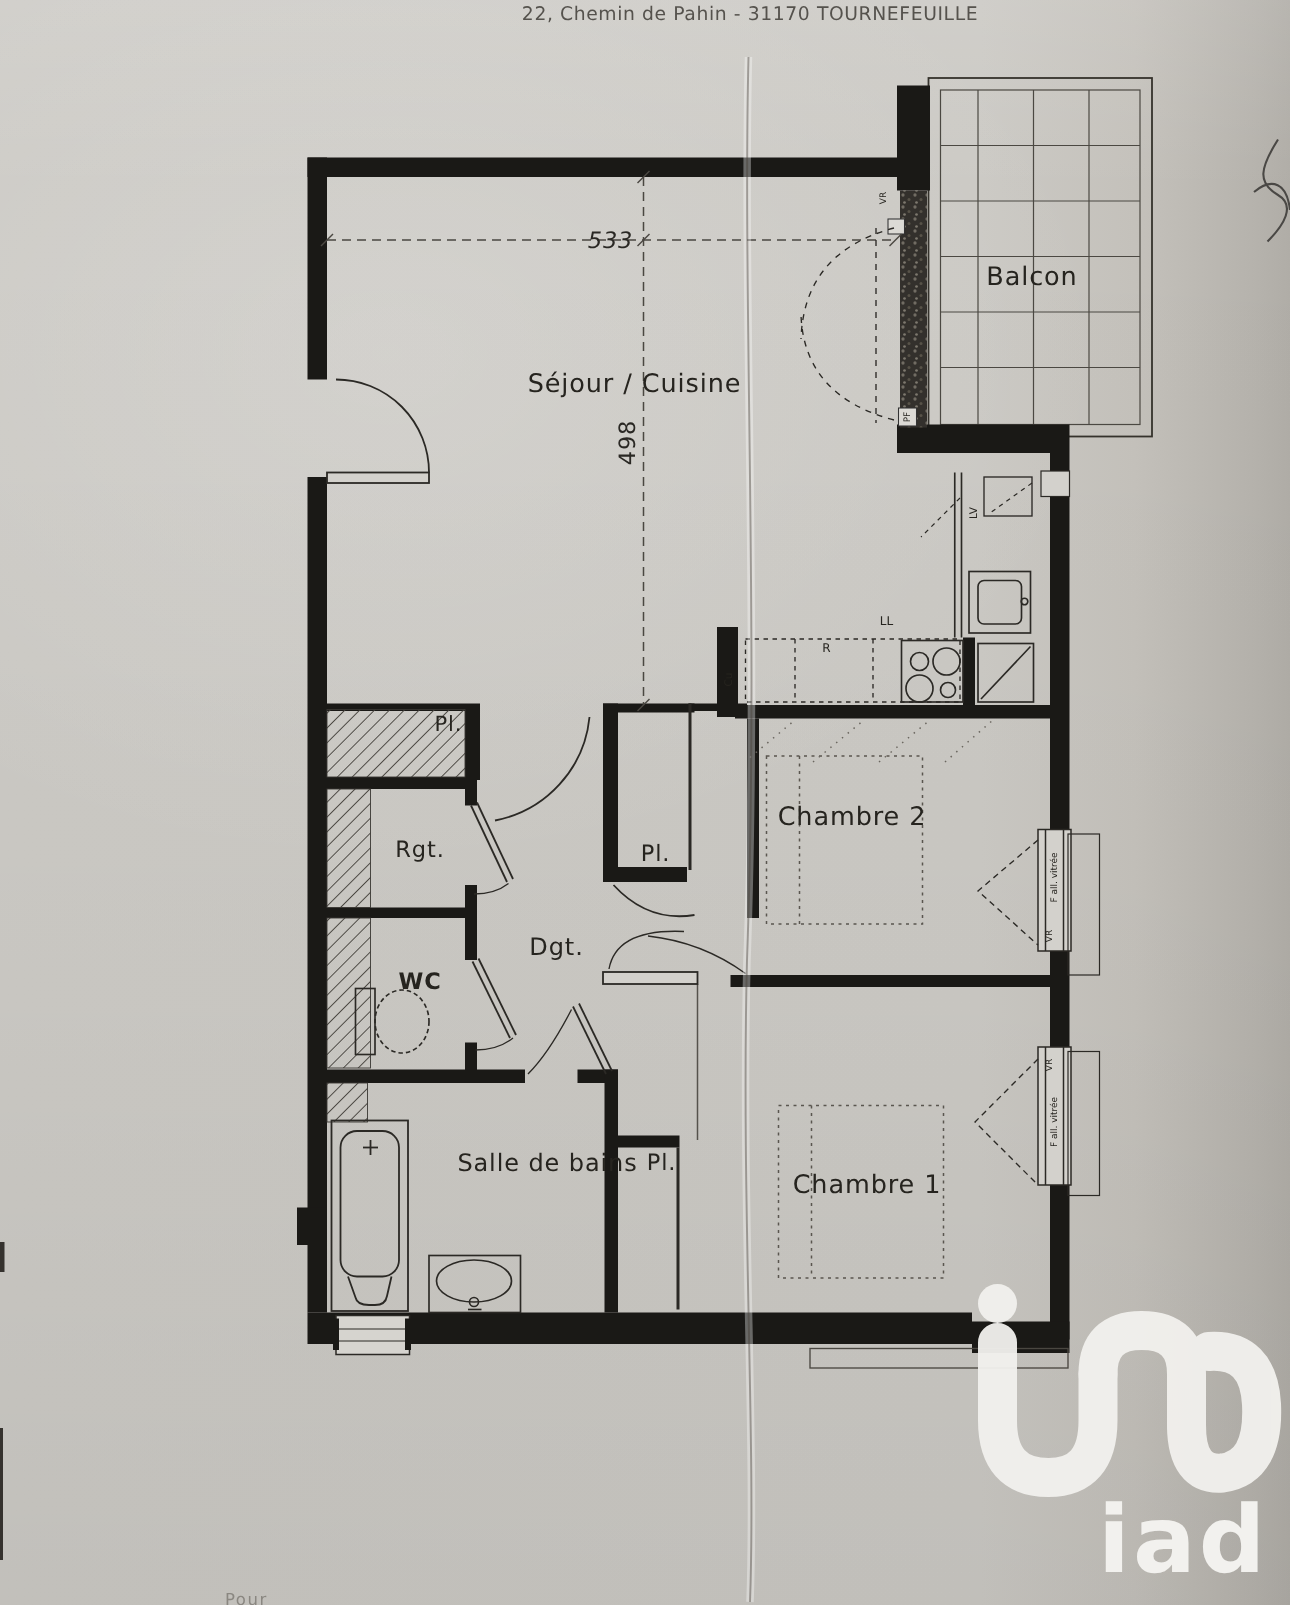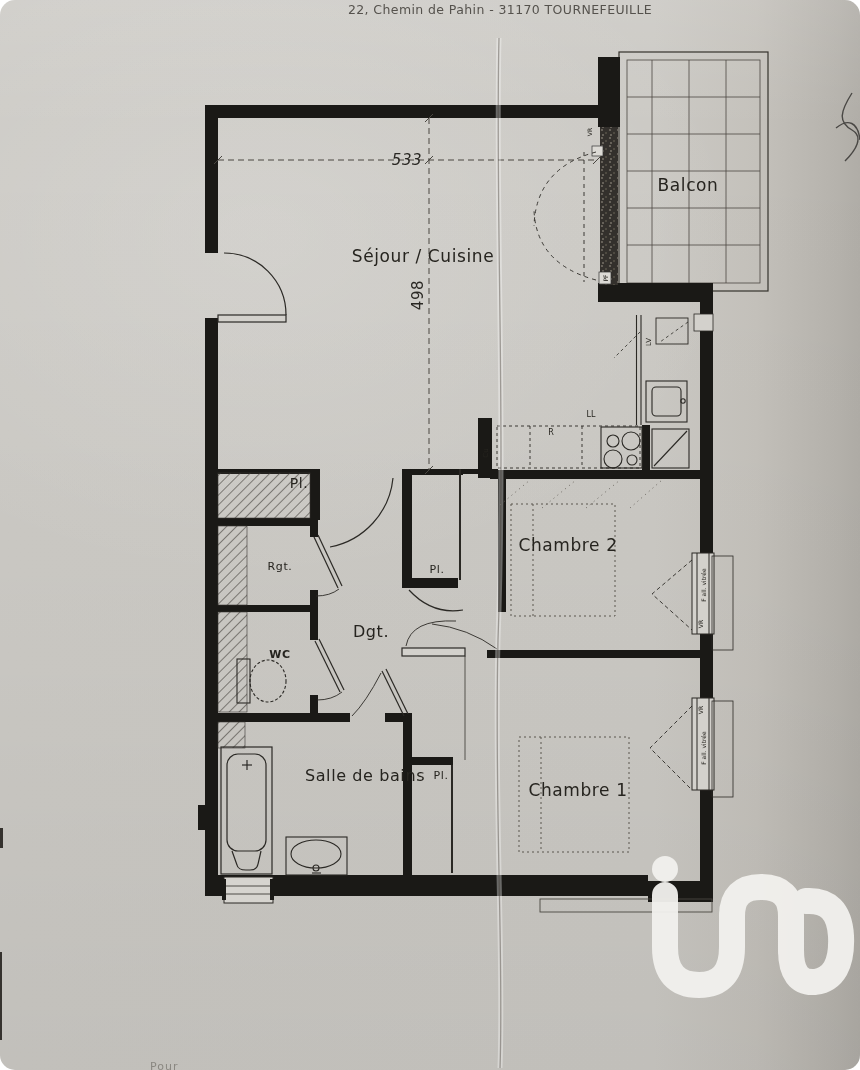--- a/index.html
+++ b/index.html
@@ -3,24 +3,23 @@
 <meta charset="utf-8">
 <style>
   html,body{margin:0;padding:0;}
   #photo{
     position:relative;width:860px;height:1070px;overflow:hidden;
     background:
       radial-gradient(ellipse 700px 500px at 30% 22%, rgba(255,255,255,0.16), rgba(255,255,255,0) 70%),
       linear-gradient(180deg, rgba(255,255,255,0.10) 0%, rgba(255,255,255,0) 12%, rgba(0,0,0,0.02) 60%, rgba(0,0,0,0.05) 100%),
       linear-gradient(90deg, #cccac5 0%, #cbc9c4 76%, #c4c1bb 88%, #b6b3ad 97%, #b0ada7 100%);
     font-family:"DejaVu Sans", sans-serif;
-    border-radius:15px;
   }
   .lbl{position:absolute;color:#26241f;white-space:nowrap;transform:translate(-50%,-50%);letter-spacing:0.6px;}
-  .f17{font-size:17px;} .f16{font-size:16px;} .f15{font-size:11px;} .f14{font-size:14px;}
+  .f17{font-size:17px;} .f16{font-size:16px;} .f15{font-size:15px;} .f14{font-size:14px;}
   .f12{font-size:12.5px;color:#55524d;letter-spacing:0.4px;}
   .f8{font-size:8px;letter-spacing:0;} .f7{font-size:7px;letter-spacing:0;} .f6{font-size:6px;letter-spacing:0;}
   .rot{transform:translate(-50%,-50%) rotate(-90deg);}
   .dim{font-size:15px;color:#2a2824;}
   .logo-text{
     position:absolute;left:732px;top:996px;color:#f2f1ee;
     font-size:62px;font-weight:bold;letter-spacing:2px;line-height:1;
   }
   .frag{position:absolute;left:150px;top:1060px;font-size:11px;color:#8a8781;letter-spacing:1px;}
   svg{position:absolute;left:0;top:0;}
@@ -272,14 +271,15 @@
   <div class="lbl f7 rot" style="left:649px;top:342px;">LV</div>
   <div class="lbl f7 rot" style="left:486px;top:453px;">Cu</div>
 
   <div class="lbl f6 rot" style="left:589px;top:132px;">VR</div>
   <div class="lbl f6 rot" style="left:605px;top:278px;">PF</div>
   <div class="lbl f6 rot" style="left:703px;top:585px;">F all. vitrée</div>
   <div class="lbl f6 rot" style="left:700px;top:624px;">VR</div>
   <div class="lbl f6 rot" style="left:703px;top:748px;">F all. vitrée</div>
   <div class="lbl f6 rot" style="left:700px;top:710px;">VR</div>
 
+  <div class="logo-text">iad</div>
   <div class="frag">Pour</div>
 </div>
 
 </body></html>

